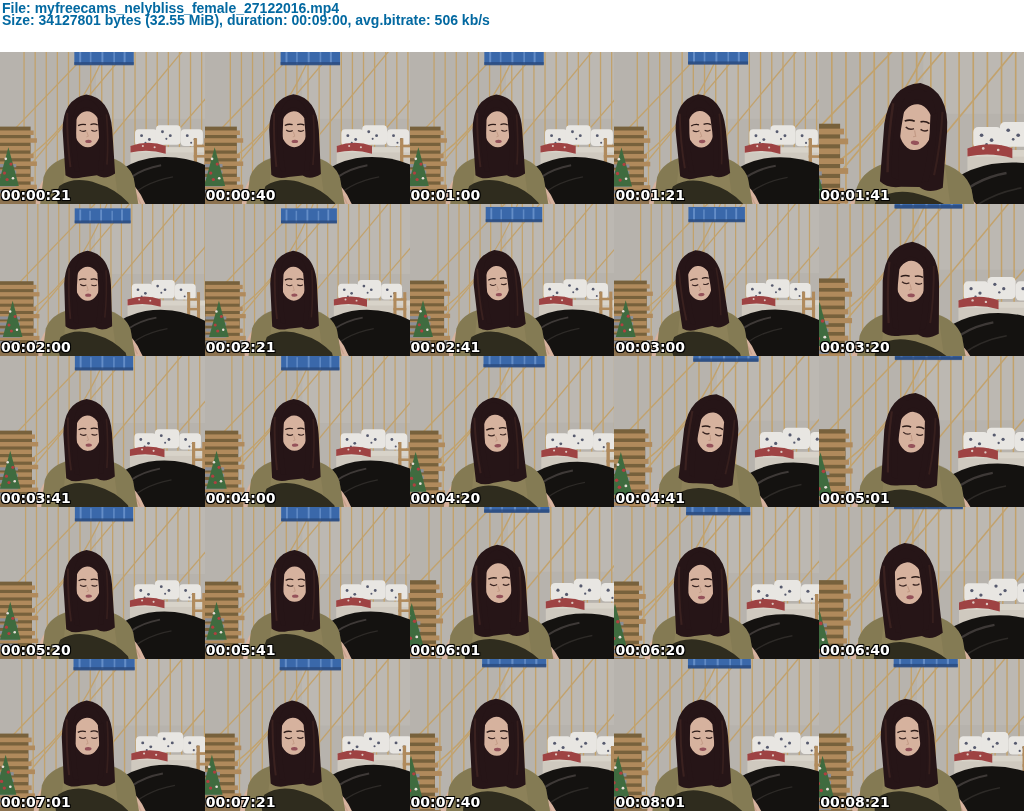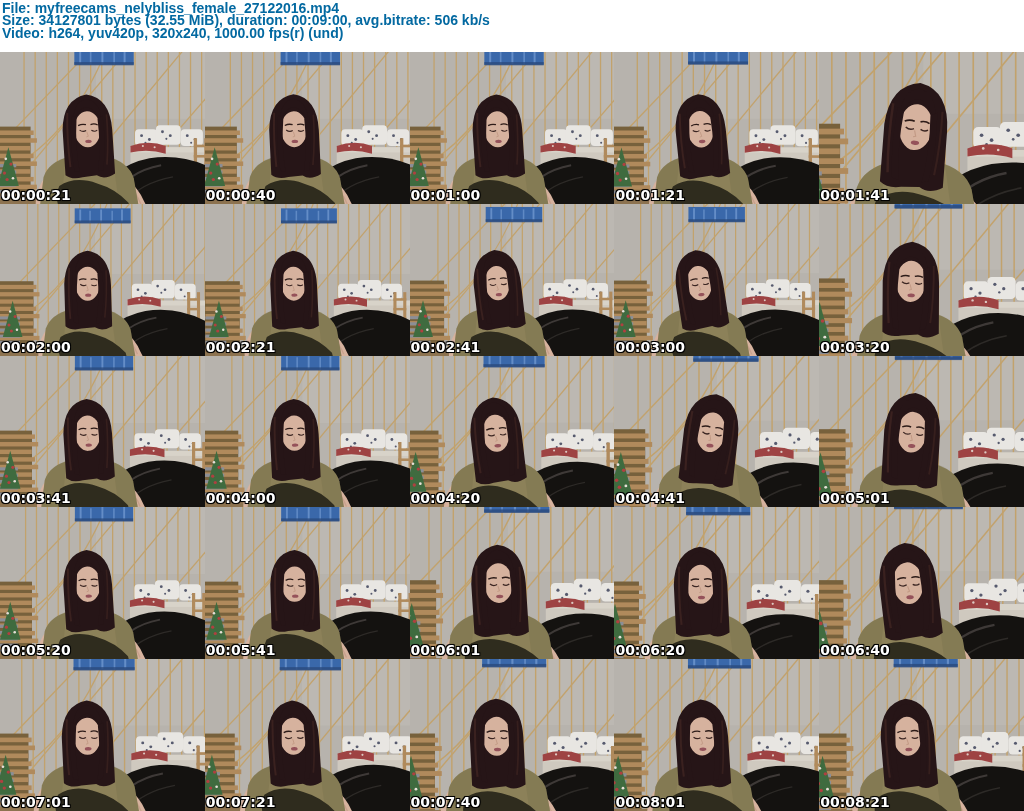--- a/index.html
+++ b/index.html
@@ -30,21 +30,20 @@
     text-shadow:-1px -1px 0 #000,1px -1px 0 #000,-1px 1px 0 #000,1px 1px 0 #000,0 0 2px #000;
   }
 </style>
 </head>
 <body>
 
 <div class="sheet">
   <div class="header">
     <div class="hline">File: myfreecams_nelybliss_female_27122016.mp4</div>
     <div class="hline">Size: 34127801 bytes (32.55 MiB), duration: 00:09:00, avg.bitrate: 506 kb/s</div>
-    <div class="hline">Video: h264, yuv420p, 320x240, 1000.00 fps(r) (und)</div>
   </div>
   <div class="grid">
   <div class="cell">
     <svg viewBox="0 0 320 240" preserveAspectRatio="none" xmlns="http://www.w3.org/2000/svg">
   <g transform="translate(0 0) translate(160 120) scale(1.02) translate(-160 -120)">
     <rect x="-40" y="-24" width="400" height="292" fill="#b7b3ad"></rect>
     <rect x="150" y="-24" width="250" height="130" fill="#c3bfb9" opacity="0.45"></rect>
     <line x1="40" y1="-24" x2="40" y2="238" stroke="#c2a26c" stroke-width="2"></line>
             <line x1="57" y1="-24" x2="57" y2="238" stroke="#c2a26c" stroke-width="2"></line>
             <line x1="74" y1="-24" x2="74" y2="238" stroke="#c2a26c" stroke-width="2"></line>

